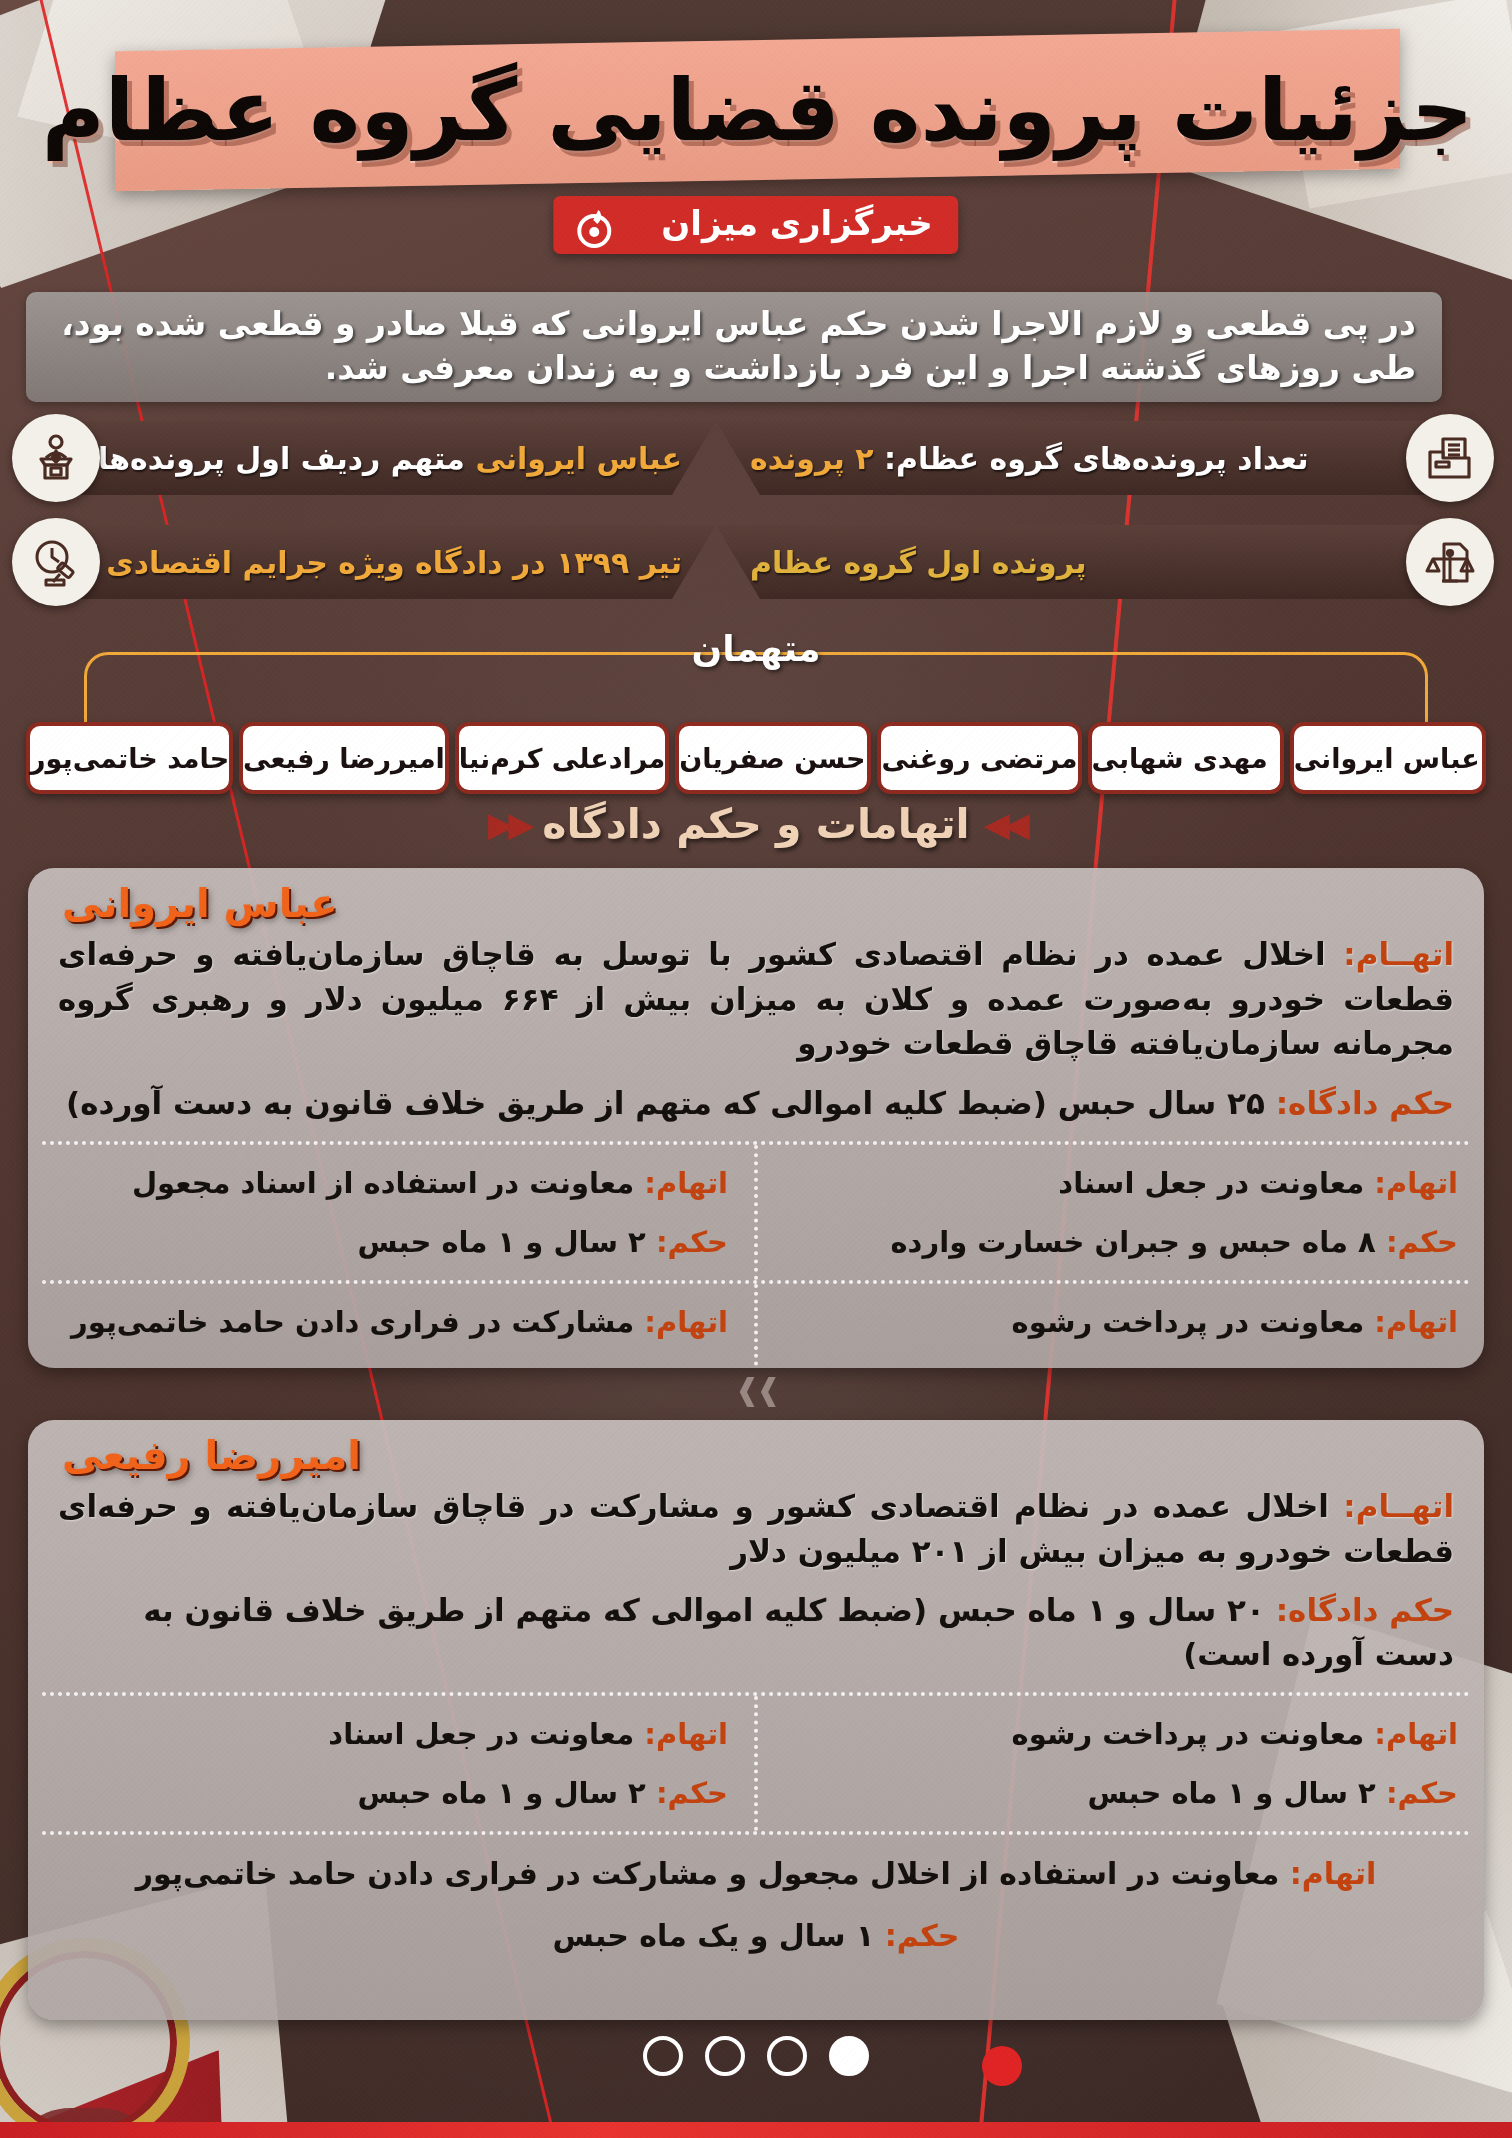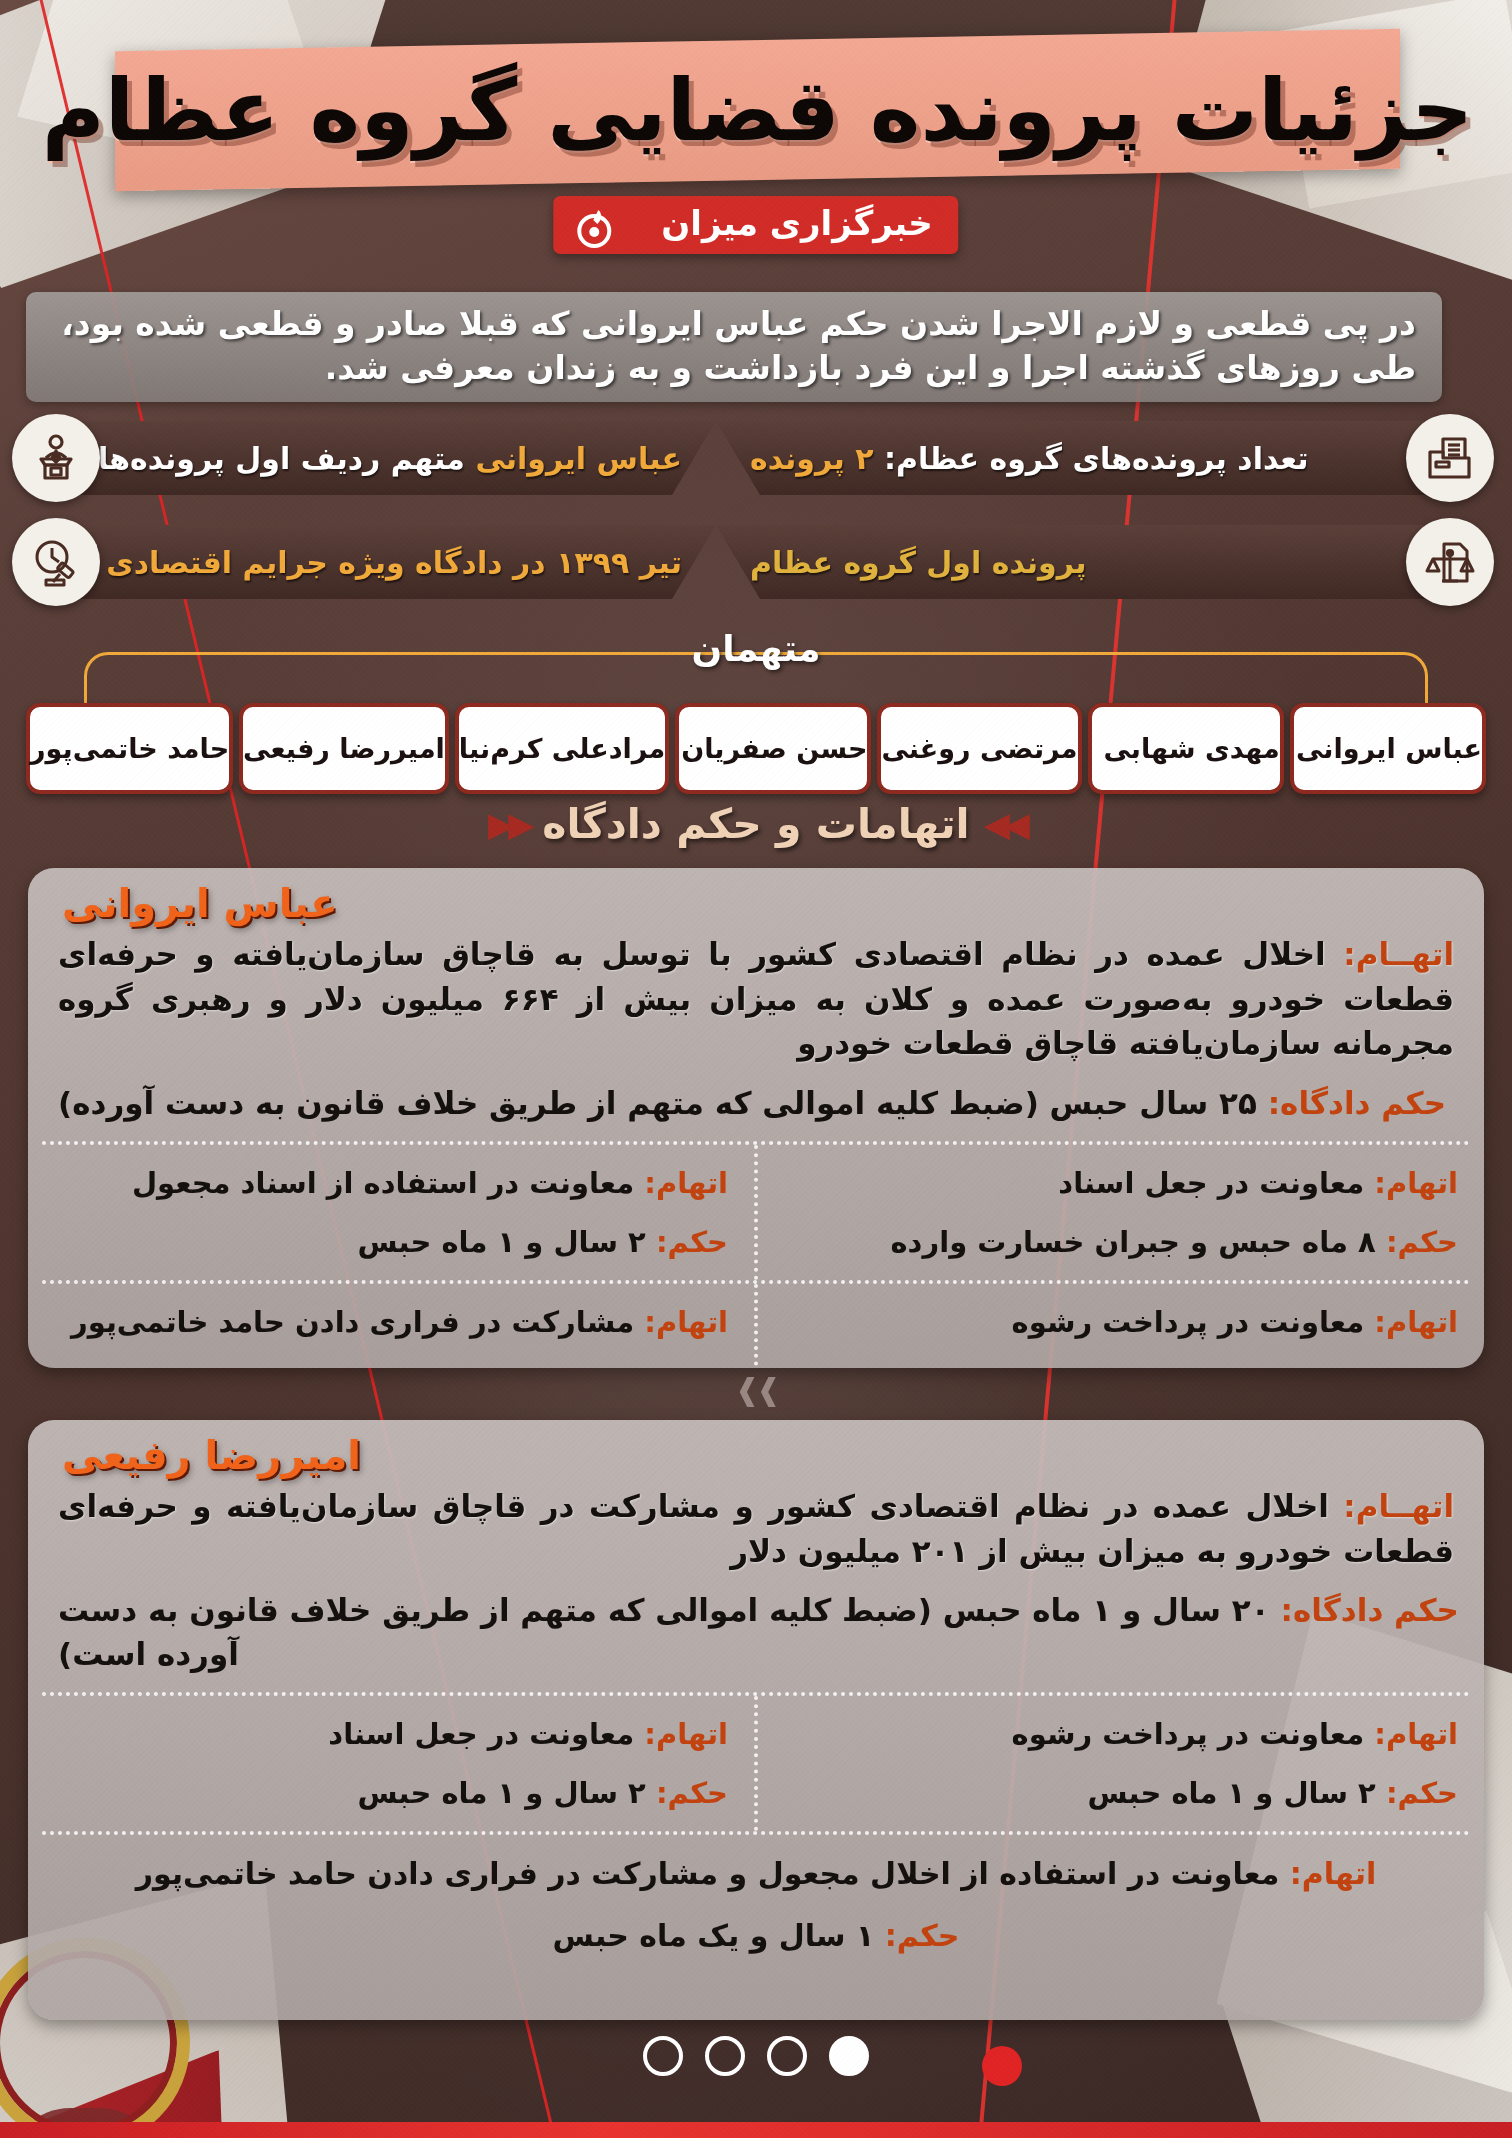--- a/index.html
+++ b/index.html
@@ -131,22 +131,22 @@
   
   .defendants-wrap{ position:absolute; top:628px; left:26px; width:1460px; height:160px; }
   .def-title{ position:absolute; top:0; left:50%; transform:translateX(-50%);
     font-size:36px; font-weight:bold; color:#fff; text-shadow:2px 2px 4px rgba(0,0,0,.6);
     background:transparent; padding:0 16px; z-index:4; }
   .bracket{ position:absolute; top:24px; left:58px; right:58px; height:70px;
     border:3px solid #f0a93a; border-bottom:none;
     border-radius:24px 24px 0 0; }
   .names{ position:absolute; bottom:-6px; left:0; width:1460px;
     display:flex; justify-content:space-between; gap:6px; }
-  .name-pill{ flex:1; height:91px; background:#fff; border:4px solid #8e2a20;
-    border-radius:14px; display:flex; align-items:center; justify-content:flex-start;
+  .name-pill{ flex:1; height:72px; background:#fff; border:4px solid #8e2a20;
+    border-radius:14px; display:flex; align-items:center; justify-content:flex-end;
     box-shadow:0 4px 8px rgba(0,0,0,.4); }
   .name-pill span{ font-size:27px; font-weight:bold; color:#1a1110; white-space:nowrap; }
 
   
   .section-head{ position:absolute; top:800px; left:0; width:1512px; text-align:center; }
   .section-head .inner{ display:inline-flex; align-items:center; gap:14px; }
   .section-head .label{ font-size:41px; font-weight:bold; color:#efd2b6;
     text-shadow:2px 3px 4px rgba(0,0,0,.55); }
   .arrows{ color:#a62a22; font-size:34px; letter-spacing:-6px; }
 
@@ -157,21 +157,21 @@
   .card.c1{ top:868px; height:500px; }
   .card.c2{ top:1420px; height:600px; }
 
   .card-name{ text-align:left; padding:12px 0 2px 34px; font-size:40px; font-weight:bold;
     color:#f0631a; text-shadow:2px 2px 0 #5d1a06, 3px 4px 6px rgba(0,0,0,.35); }
   .main-charge{ padding:4px 30px 0 30px; }
   .main-charge p{ font-size:31px; font-weight:bold; color:#14100e; line-height:1.44;
     text-align:justify; text-shadow:1px 1px 2px rgba(255,255,255,.5); }
   .lbl-accuse{ color:#c2430f; }
   .lbl-verdict{ color:#c2430f; }
-  .verdict-line{ padding:16px 16px 16px 30px; text-align:left; }
+  .verdict-line{ padding:16px 30px 16px 30px; text-align:right; }
   .verdict-line p{ font-size:31px; font-weight:bold; color:#14100e; line-height:1.4; }
 
   .divider{ height:0; border-top:4px dotted rgba(255,255,255,.85); margin:0 14px; }
   .vdivider{ width:0; border-left:4px dotted rgba(255,255,255,.85); }
 
   .charge-grid{ display:flex; }
   .charge-cell{ flex:1; padding:18px 26px 18px 26px; }
   .charge-cell .acc{ font-size:29px; font-weight:bold; color:#14100e; line-height:1.4;
     margin-bottom:18px; }
   .charge-cell .ver{ font-size:29px; font-weight:bold; color:#14100e; line-height:1.4;

